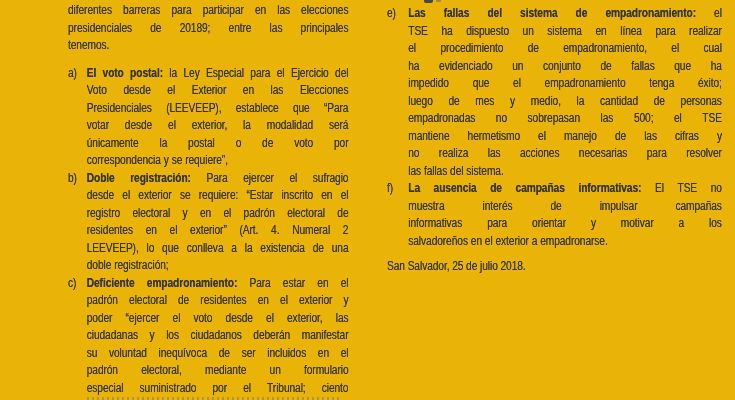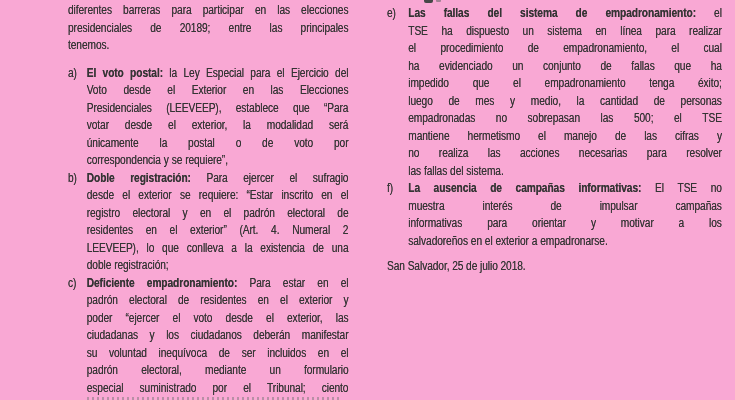--- a/index.html
+++ b/index.html
@@ -1,21 +1,21 @@
 <!DOCTYPE html>
 <html><head>
 <meta charset="utf-8">
 <style>
   html,body{margin:0;padding:0;}
   body{
     width:735px;height:400px;overflow:hidden;position:relative;
     background:#ffffff;
     font-family:"Liberation Sans","DejaVu Sans",sans-serif;
   }
-  .page{position:absolute;left:0;top:0;width:735px;height:400px;background:#f9a8d4;overflow:hidden;}
+  .page{position:absolute;left:0;top:0;width:735px;height:400px;background:#eab308;overflow:hidden;}
   .col{
     position:absolute;
     transform:scaleX(0.85);transform-origin:0 0;
     color:#343434;font-size:12px;letter-spacing:-0.1px;
     text-shadow:0 0 0.6px rgba(52,52,52,0.75);
     filter:blur(0.22px);
   }
   .col-left{left:68px;top:2px;width:330px;}
   .col-right{left:387px;top:5px;width:394px;}
   .block{margin:0;}

